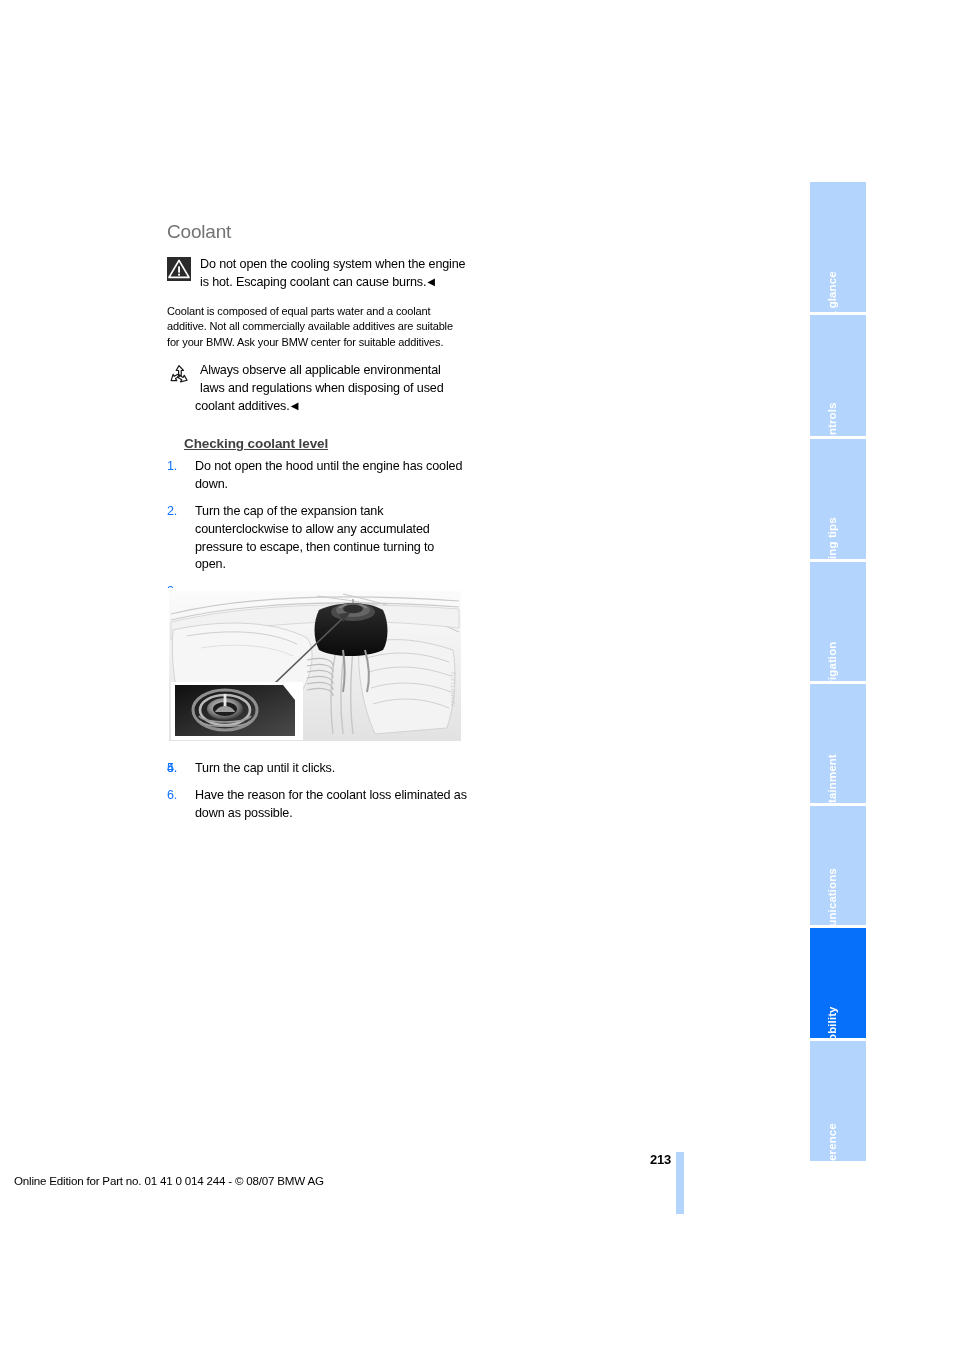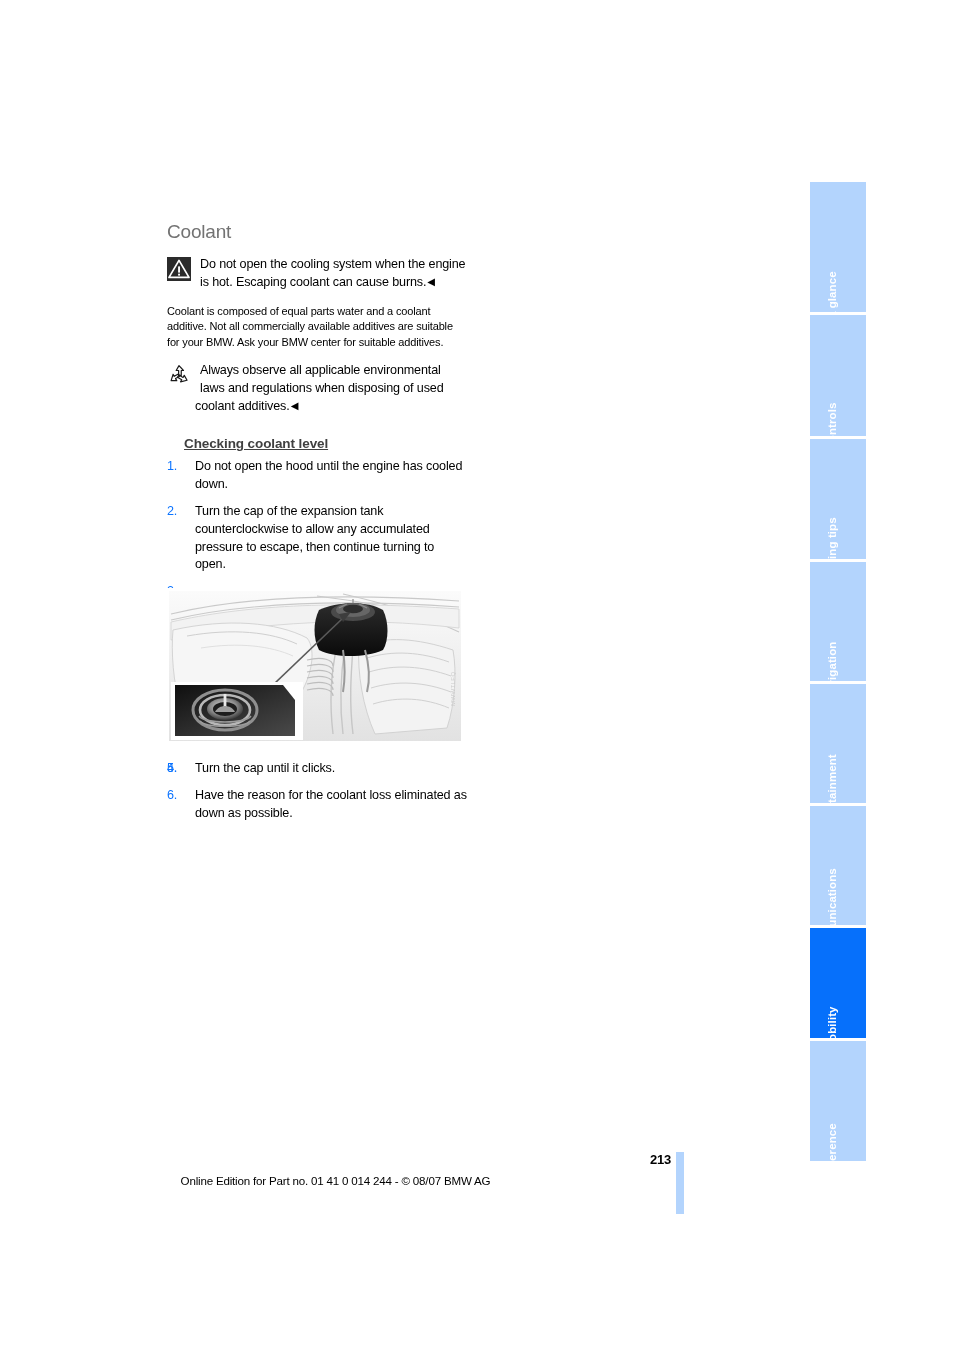--- a/index.html
+++ b/index.html
@@ -161,24 +161,24 @@
   #footer-rule {
     position: absolute;
     left: 676px;
     top: 0px;
     width: 8px;
     height: 62px;
     background: #b3d4fd;
   }
   #edition-line {
     position: absolute;
-    left: 0;
+    left: 14px;
     top: 22px;
     width: 671px;
-    text-align: center;
+    text-align: left;
     font-size: 11.6px;
     letter-spacing: -0.2px;
   }
 </style>
 </head>
 <body>
 
 <div id="content-column">
 
   <h1 id="page-title">Coolant</h1>

